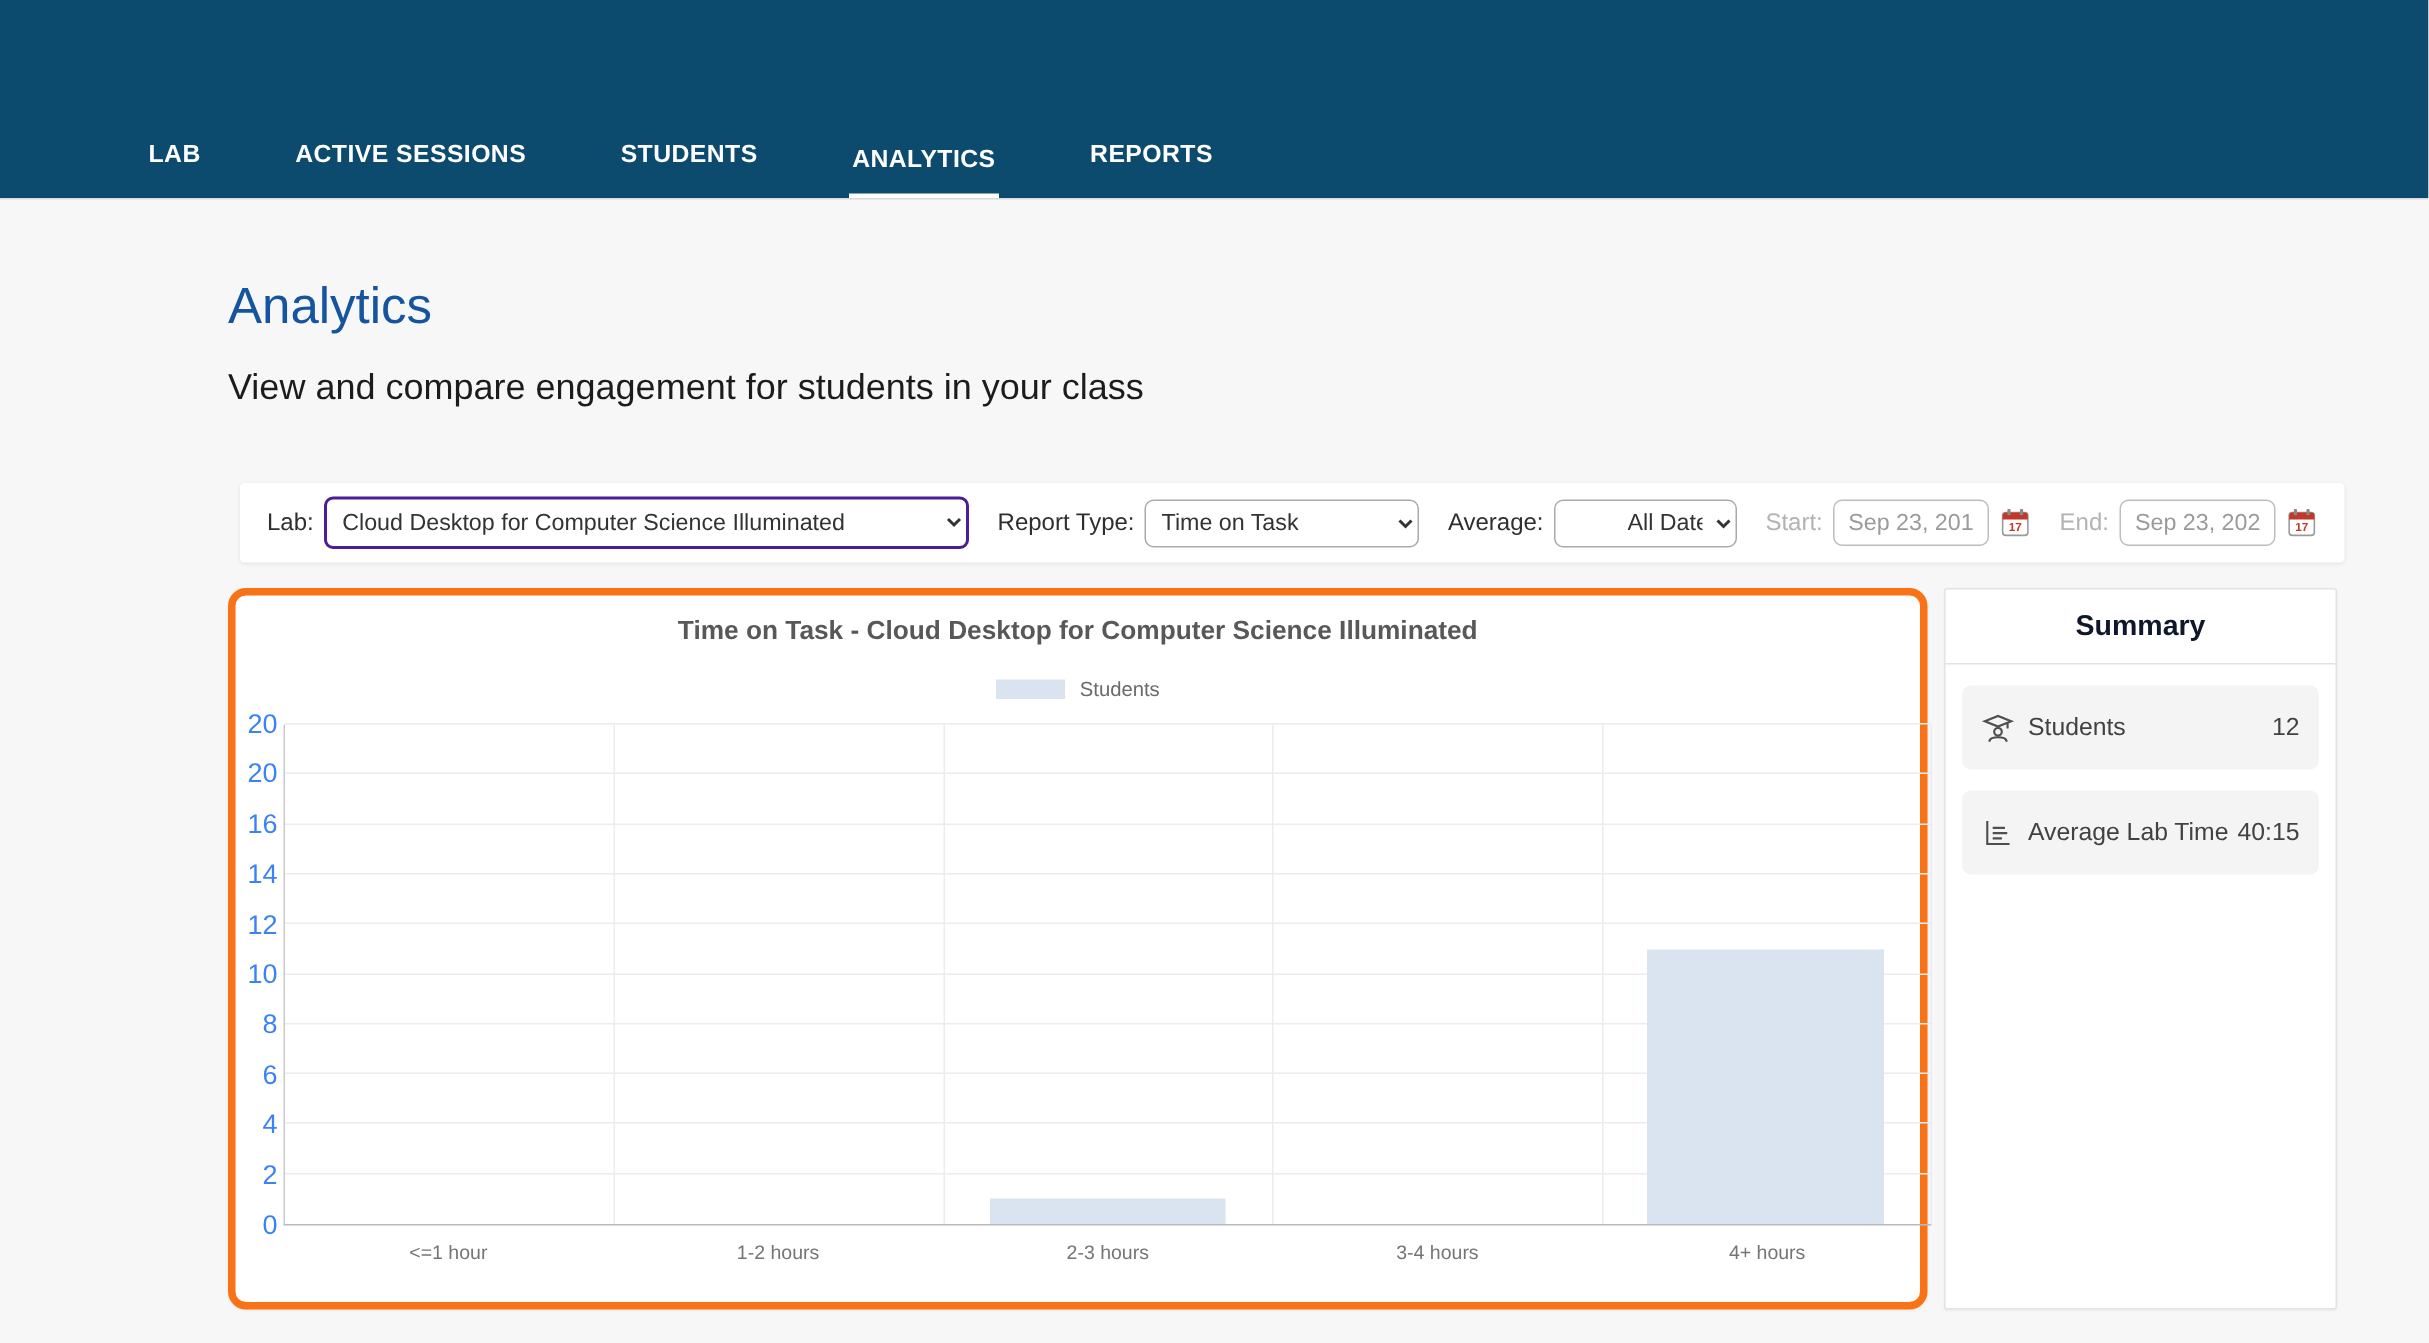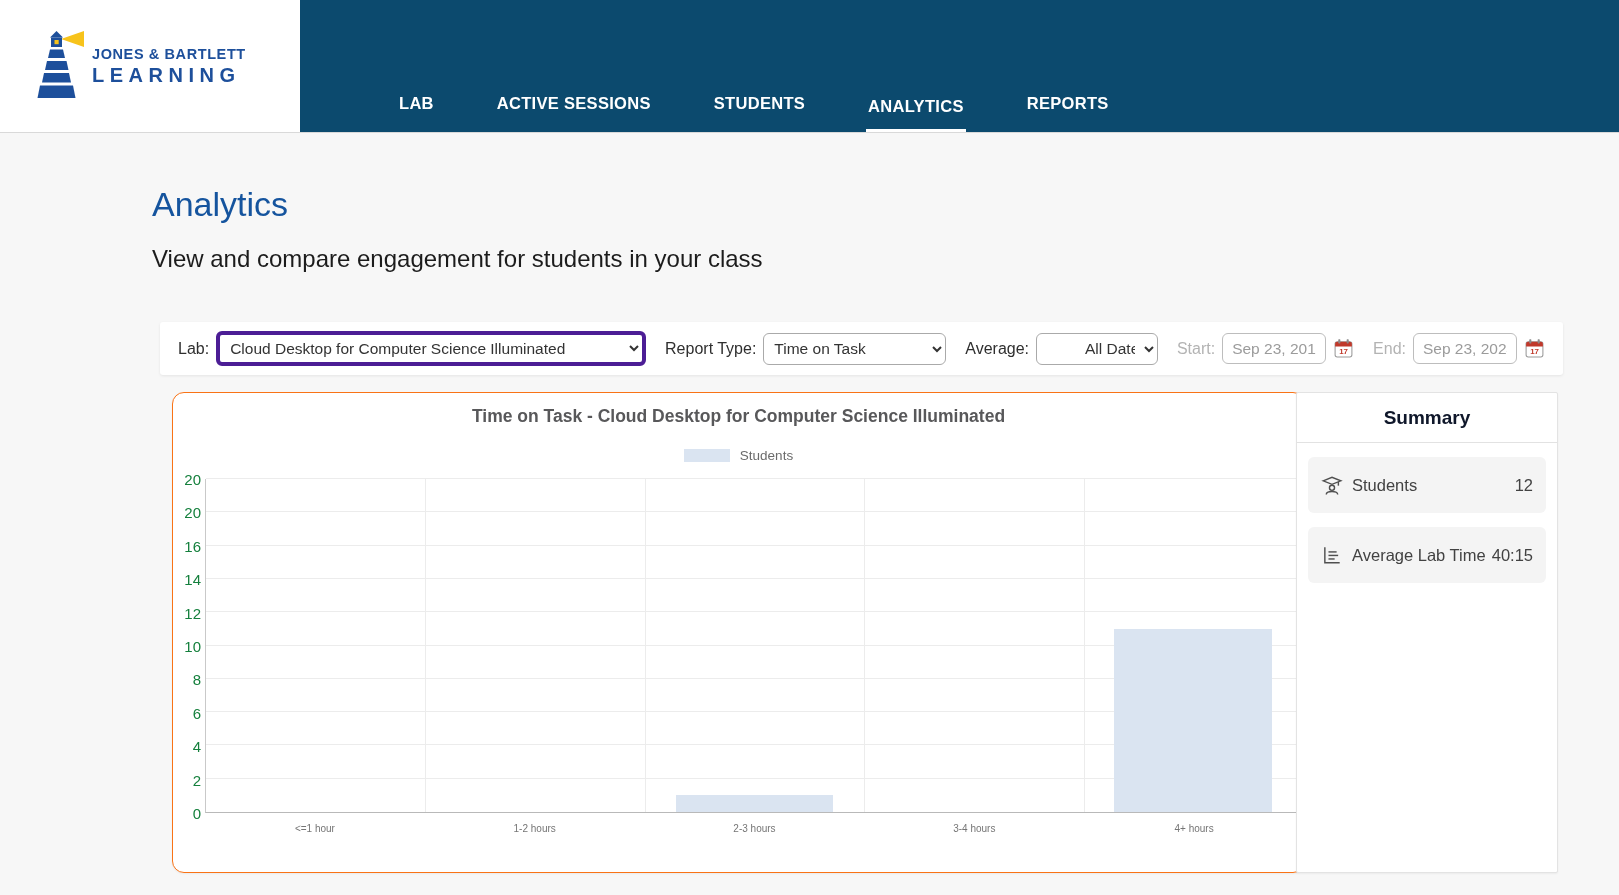--- a/index.html
+++ b/index.html
@@ -61,37 +61,37 @@
   }
   .filter-group { display:flex; align-items:center; }
   .filter-label { font-size:16px; color:#2f2f2f; margin-right:7px; white-space:nowrap; }
   .filter-label.dim { color:#b3b3b3; }
   select {
     font-family:"Liberation Sans", sans-serif;
     font-size:15.5px; color:#333;
     background:#fff; border:1px solid #aaa; border-radius:6px;
     height:32px; padding:0 6px;
   }
-  .lab-select { width:430px; height:35px; border:4px solid #4c1d95; border-radius:6px; }
+  .lab-select { width:430px; height:35px; border:2px solid #4c1d95; border-radius:6px; }
   .report-select { width:183px; }
   .period-select { width:122px;padding-left:44px; }
   .date-input {
     font-family:"Liberation Sans", sans-serif;
     width:104px; height:31px; border:1px solid #bdbdbd; border-radius:6px;
     color:#9b9b9b; font-size:15.5px; padding:0 9px; background:#fff;
   }
   .cal-btn {
     border:none; background:transparent; padding:0; margin-left:7px;
     width:21px; height:21px; cursor:pointer; display:inline-flex;
   }
 
   
   .chart-card {
-    position:absolute; left:172px; top:392px; width:1133px; height:481px;
-    background:#fff; border:1px solid #f97316; border-radius:12px;
+    position:absolute; left:152px; top:392px; width:1133px; height:481px;
+    background:#fff; border:5px solid #f97316; border-radius:12px;
     box-shadow:0 1px 2px rgba(0,0,0,0.05);
   }
   .summary-card {
     position:absolute; left:1296px; top:392px; width:262px; height:481px;
     background:#fff; border:1px solid #e3e3e3; border-radius:2px;
     box-shadow:0 1px 2px rgba(0,0,0,0.05);
   }
 
   
   .chart-title {
@@ -109,65 +109,47 @@
     border-left:1px solid #c9c9c9;
     border-bottom:1px solid #b9b9b9;
     border-right:1px solid #ececec;
   }
   .gridline-h { position:absolute; left:0; width:100%; height:1px; background:#ececec; }
   .gridline-v { position:absolute; top:0; height:100%; width:1px; background:#ececec; }
   .bar { position:absolute; bottom:0; }
   .y-axis { position:absolute; left:0; top:86px; width:28px; height:334px; }
   .ytick {
     position:absolute; right:0; transform:translateY(50%);
-    font-size:15px; color:#15803d; text-align:right; width:28px;
+    font-size:18px; color:#3b82f6; text-align:right; width:28px;
   }
   .x-axis {
     position:absolute; left:32px; top:430px; width:1099px;
     display:flex;
   }
-  .xtick { flex:1; text-align:center; font-size:10px; color:#757575; }
+  .xtick { flex:1; text-align:center; font-size:13px; color:#757575; }
 
   
   .summary-title {
     text-align:center; font-size:19px; font-weight:bold; color:#0f172a;
     margin-top:14px;
   }
   .summary-divider { height:1px; background:#e2e2e2; margin-top:13px; }
   .summary-row {
     margin:14px 11px 0 11px; height:56px;
     background:#f4f4f4; border-radius:6px;
     display:flex; align-items:center; padding:0 13px;
   }
   .row-icon { display:inline-flex; margin-right:9px; }
   .row-label { font-size:16.5px; color:#424242; flex:1; }
   .row-value { font-size:16.5px; color:#424242; }
 </style>
 </head>
 <body>
 
 <div class="header">
-  <div class="logo-block">
-    <span style="display:inline-flex;">
-      <svg width="58" height="74" viewBox="0 0 58 74">
-        <polygon points="33,10 56,2 56,18" fill="#f7c31b"></polygon>
-        <polygon points="28.5,2 22,8.5 35,8.5" fill="#1d4f9b"></polygon>
-        <rect x="23" y="8.5" width="11" height="9.5" fill="#1d4f9b"></rect>
-        <rect x="26.5" y="11" width="4.2" height="4.2" fill="#f7c31b"></rect>
-        <polygon points="22,20.5 35,20.5 37,29 20,29" fill="#1d4f9b"></polygon>
-        <polygon points="19,32 38.5,32 40.5,41 17,41" fill="#1d4f9b"></polygon>
-        <polygon points="16,44 41,44 43,53.5 14,53.5" fill="#1d4f9b"></polygon>
-        <polygon points="12,56.5 45,56.5 47.5,69 9.5,69" fill="#1d4f9b"></polygon>
-      </svg>
-    </span>
-    <span class="logo-text">
-      <div class="logo-line1">JONES &amp; BARTLETT</div>
-      <div class="logo-line2">LEARNING</div>
-    </span>
-  </div>
   <div class="navbar">
     <div class="nav-item">LAB</div>
     <div class="nav-item">ACTIVE SESSIONS</div>
     <div class="nav-item">STUDENTS</div>
     <div class="nav-item active">ANALYTICS</div>
     <div class="nav-item">REPORTS</div>
   </div>
 </div>
 
 <h1 class="page-title">Analytics</h1>

